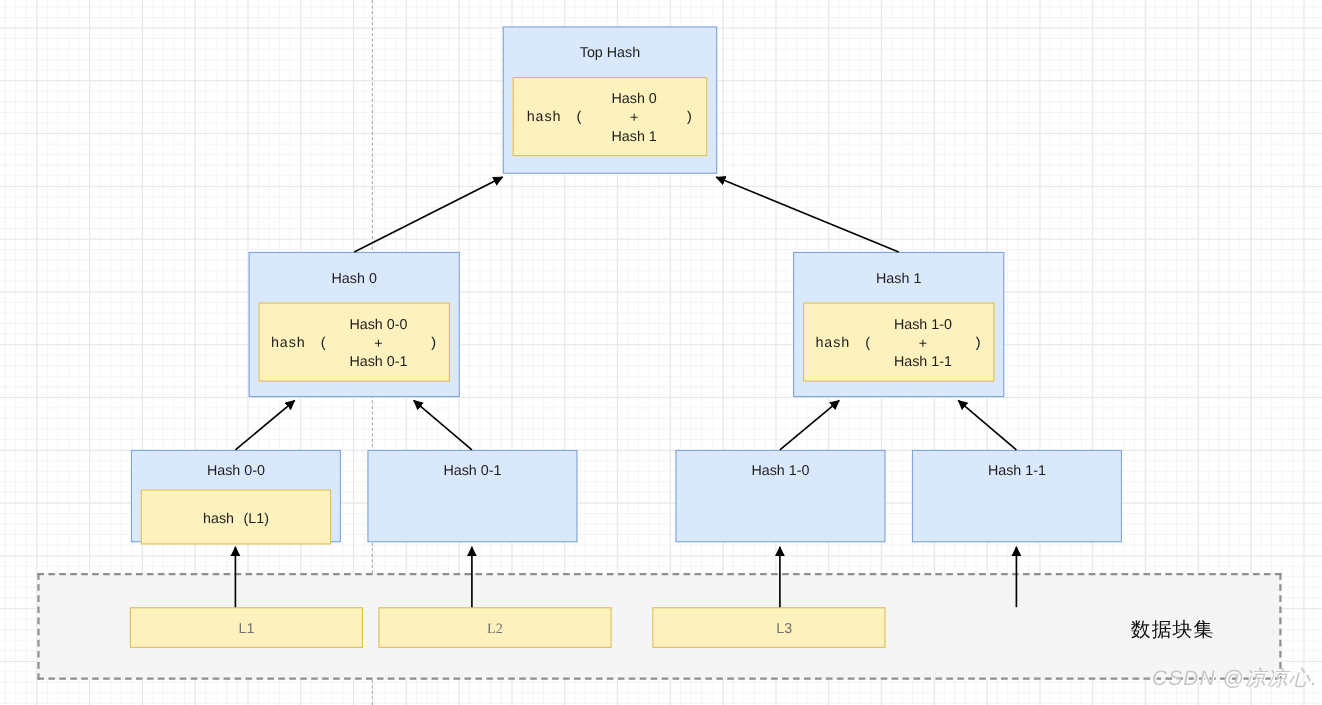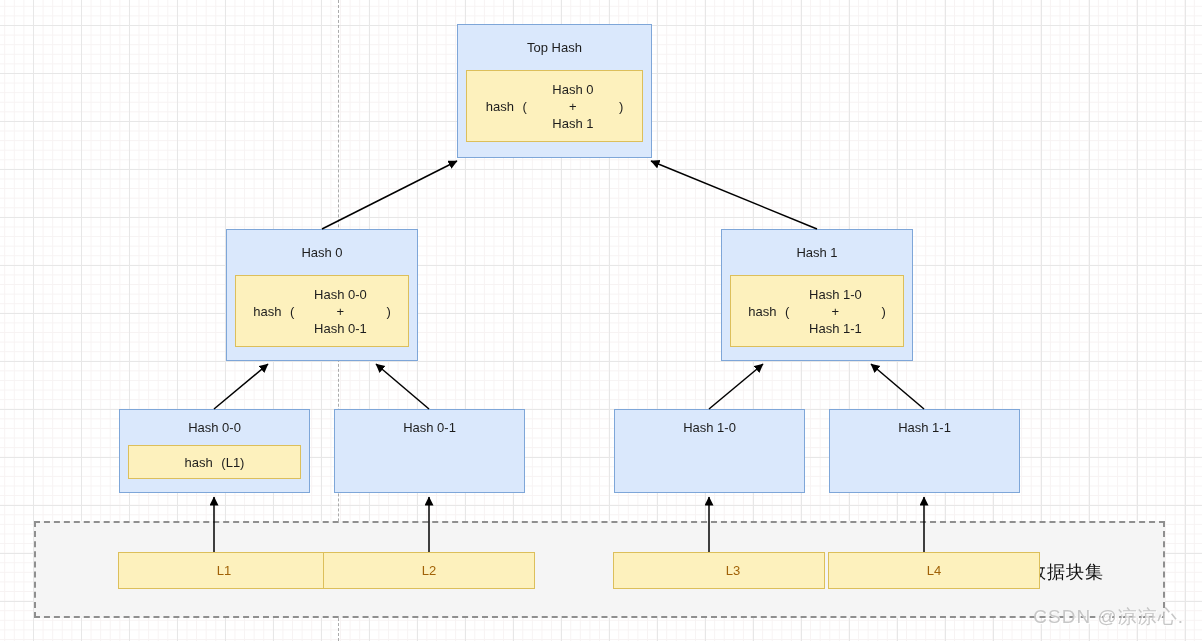--- a/index.html
+++ b/index.html
@@ -47,25 +47,25 @@
     box-sizing:border-box;
     margin:0 8px;
     font-size:13px;
     color:#1d1d1d;
   }
   .inner.expr{
     height:72px;
     display:flex;align-items:center;justify-content:center;
   }
   .inner.leaf-label{
-    height:34px;
+    height:50px;
     display:flex;align-items:center;justify-content:center;
     word-spacing:5px;
   }
-  .expr .pfx,.expr .sfx{white-space:pre;word-spacing:5px;}
+  .expr .pfx,.expr .sfx{white-space:pre;word-spacing:5px;font-family:Liberation Mono, monospace;}
   .expr .stack{
     width:92px;text-align:center;line-height:17px;
     display:inline-block;
   }
 
   
   .node.top-hash{left:457px;top:24px;width:195px;height:134px;}
   .node.hash0{left:226px;top:229px;width:192px;height:132px;}
   .node.hash1{left:721px;top:229px;width:192px;height:132px;}
   .node.hash00{left:119px;top:409px;width:191px;height:84px;}
@@ -82,34 +82,35 @@
   }
   .container-label{
     position:absolute;left:1028px;top:560px;width:130px;
     font-size:18px;color:#111;z-index:3;letter-spacing:1px;
   }
 
   .data-block{
     position:absolute;top:552px;height:37px;width:212px;
     background:#fdf1bd;border:1px solid #dcbf5b;box-sizing:border-box;
     display:flex;align-items:center;justify-content:center;
-    font-size:13px;color:#a16207;z-index:3;
+    font-size:13px;color:#737373;z-index:3;
   }
   .data-block.l1{left:118px;}
-  .data-block.l2{left:323px;}
-  .data-block.l3{left:613px;padding-left:28px;}
+  .data-block.l2{left:344px;font-family:Liberation Serif, serif;}
+  .data-block.l3{left:593px;padding-left:28px;}
   .data-block.l4{left:828px;}
 
   .arrows{position:absolute;left:0;top:0;z-index:4;pointer-events:none;}
 
   .watermark{
-    position:absolute;right:18px;top:604px;z-index:5;
+    position:absolute;right:4px;top:604px;z-index:5;
     font-size:19px;color:#c7c7c7;
     text-shadow:1px 1px 0 #ffffff;
     letter-spacing:1px;
+    font-style:italic;
   }
 </style>
 </head>
 <body>
 
 <div class="canvas">
 
   <div class="page-line"></div>
 
   <div class="node big top-hash">
@@ -164,21 +165,20 @@
   <div class="node small hash11">
     <div class="node-title">Hash 1-1</div>
   </div>
 
   <div class="block-container"></div>
   <div class="container-label">数据块集</div>
 
   <div class="data-block l1">L1</div>
   <div class="data-block l2">L2</div>
   <div class="data-block l3">L3</div>
-  <div class="data-block l4">L4</div>
 
   <svg class="arrows" width="1202" height="641">
     <defs>
       <marker id="ah" markerWidth="10" markerHeight="10" refX="8.5" refY="4.5" orient="auto" markerUnits="userSpaceOnUse">
         <path d="M0,0 L9,4.5 L0,9 Z" fill="#000"></path>
       </marker>
     </defs>
     <line x1="214" y1="552" x2="214" y2="497" stroke="#000" stroke-width="1.5" marker-end="url(#ah)"></line>
     <line x1="429" y1="552" x2="429" y2="497" stroke="#000" stroke-width="1.5" marker-end="url(#ah)"></line>
     <line x1="709" y1="552" x2="709" y2="497" stroke="#000" stroke-width="1.5" marker-end="url(#ah)"></line>

